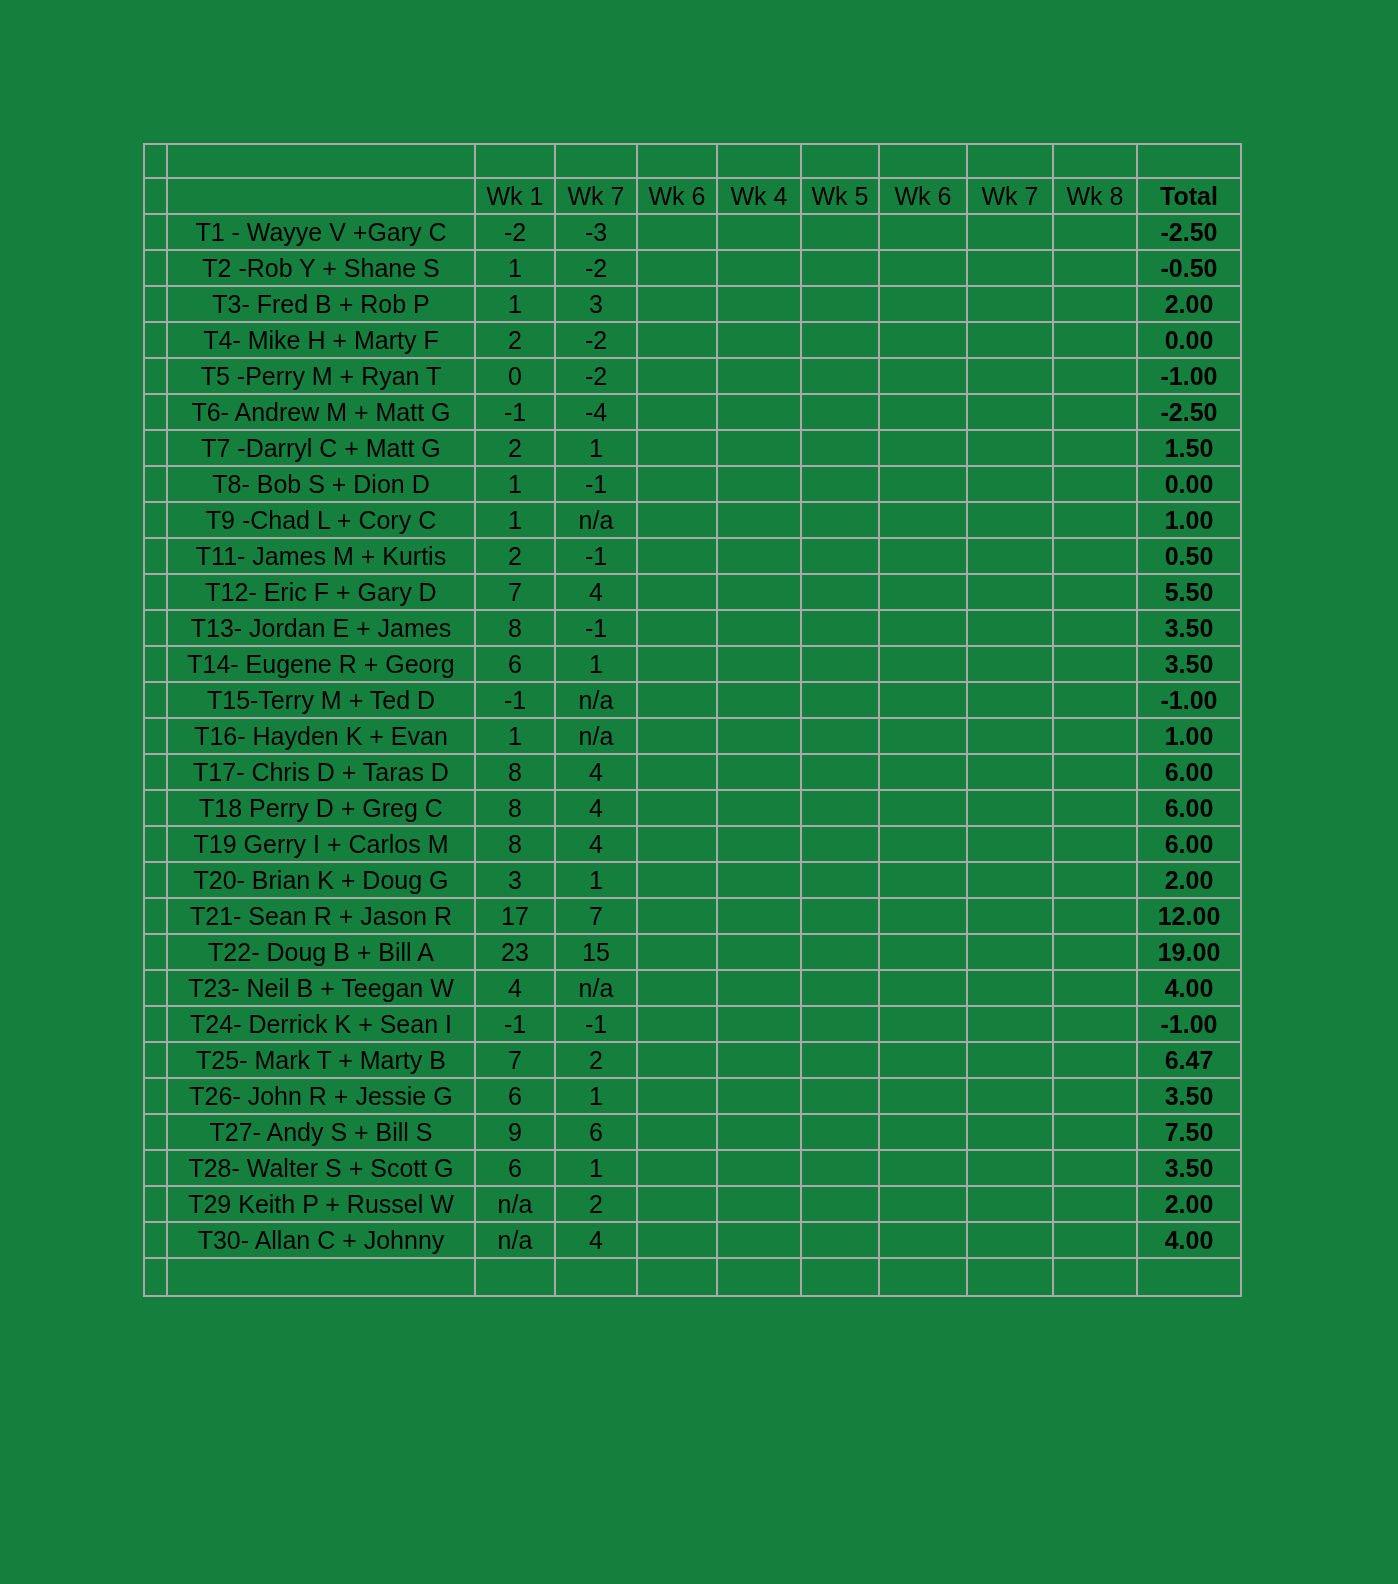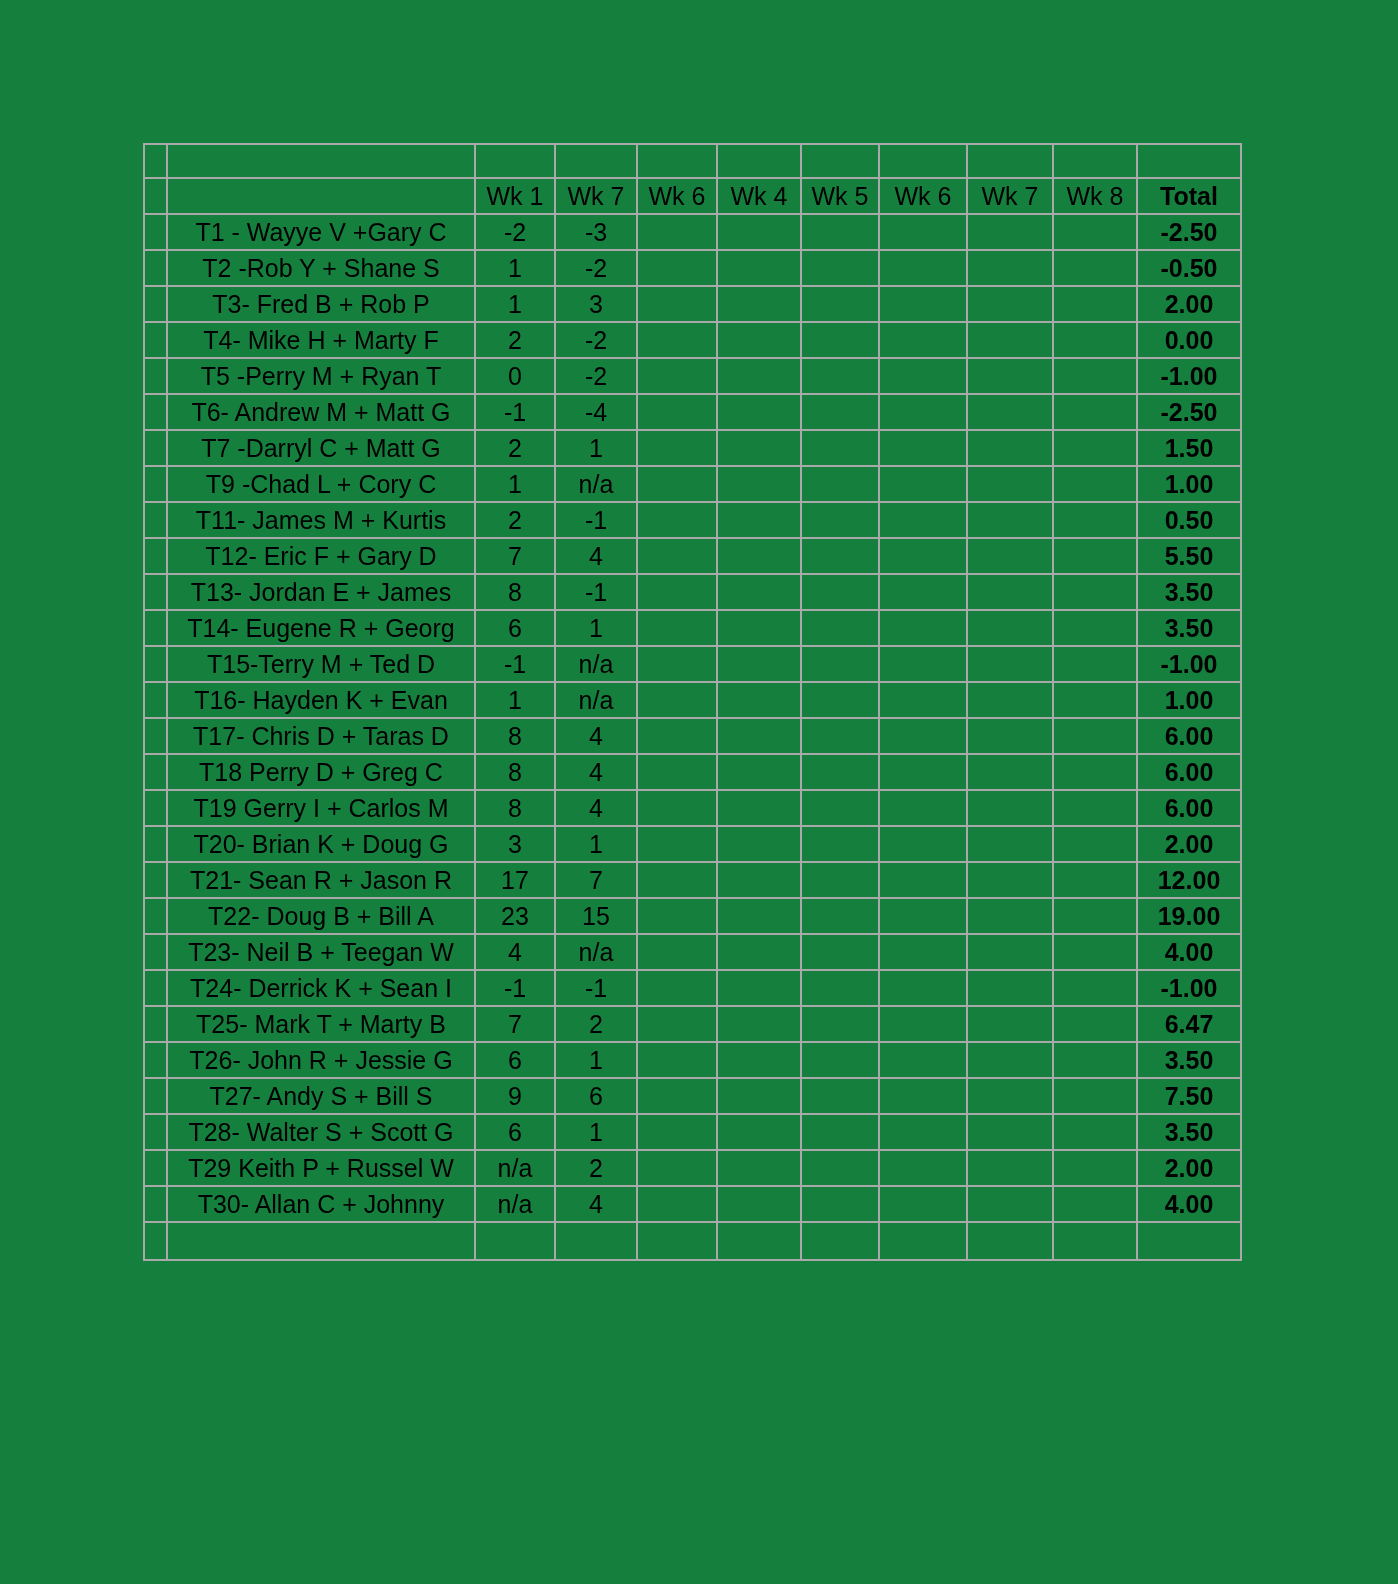--- a/index.html
+++ b/index.html
@@ -184,20 +184,33 @@
             <td class="cell-week"></td>
             <td class="cell-week"></td>
             <td class="cell-week"></td>
             <td class="cell-week"></td>
             <td class="cell-week"></td>
             <td class="cell-week"></td>
             <td class="cell-total">1.50</td>
           </tr>
           <tr>
             <td></td>
+            <td class="cell-name">T8- Bob S + Dion D</td>
+            <td class="cell-week">1</td>
+            <td class="cell-week">-1</td>
+            <td class="cell-week"></td>
+            <td class="cell-week"></td>
+            <td class="cell-week"></td>
+            <td class="cell-week"></td>
+            <td class="cell-week"></td>
+            <td class="cell-week"></td>
+            <td class="cell-total">0.00</td>
+          </tr>
+          <tr>
+            <td></td>
             <td class="cell-name">T9 -Chad L + Cory C</td>
             <td class="cell-week">1</td>
             <td class="cell-week">n/a</td>
             <td class="cell-week"></td>
             <td class="cell-week"></td>
             <td class="cell-week"></td>
             <td class="cell-week"></td>
             <td class="cell-week"></td>
             <td class="cell-week"></td>
             <td class="cell-total">1.00</td>

